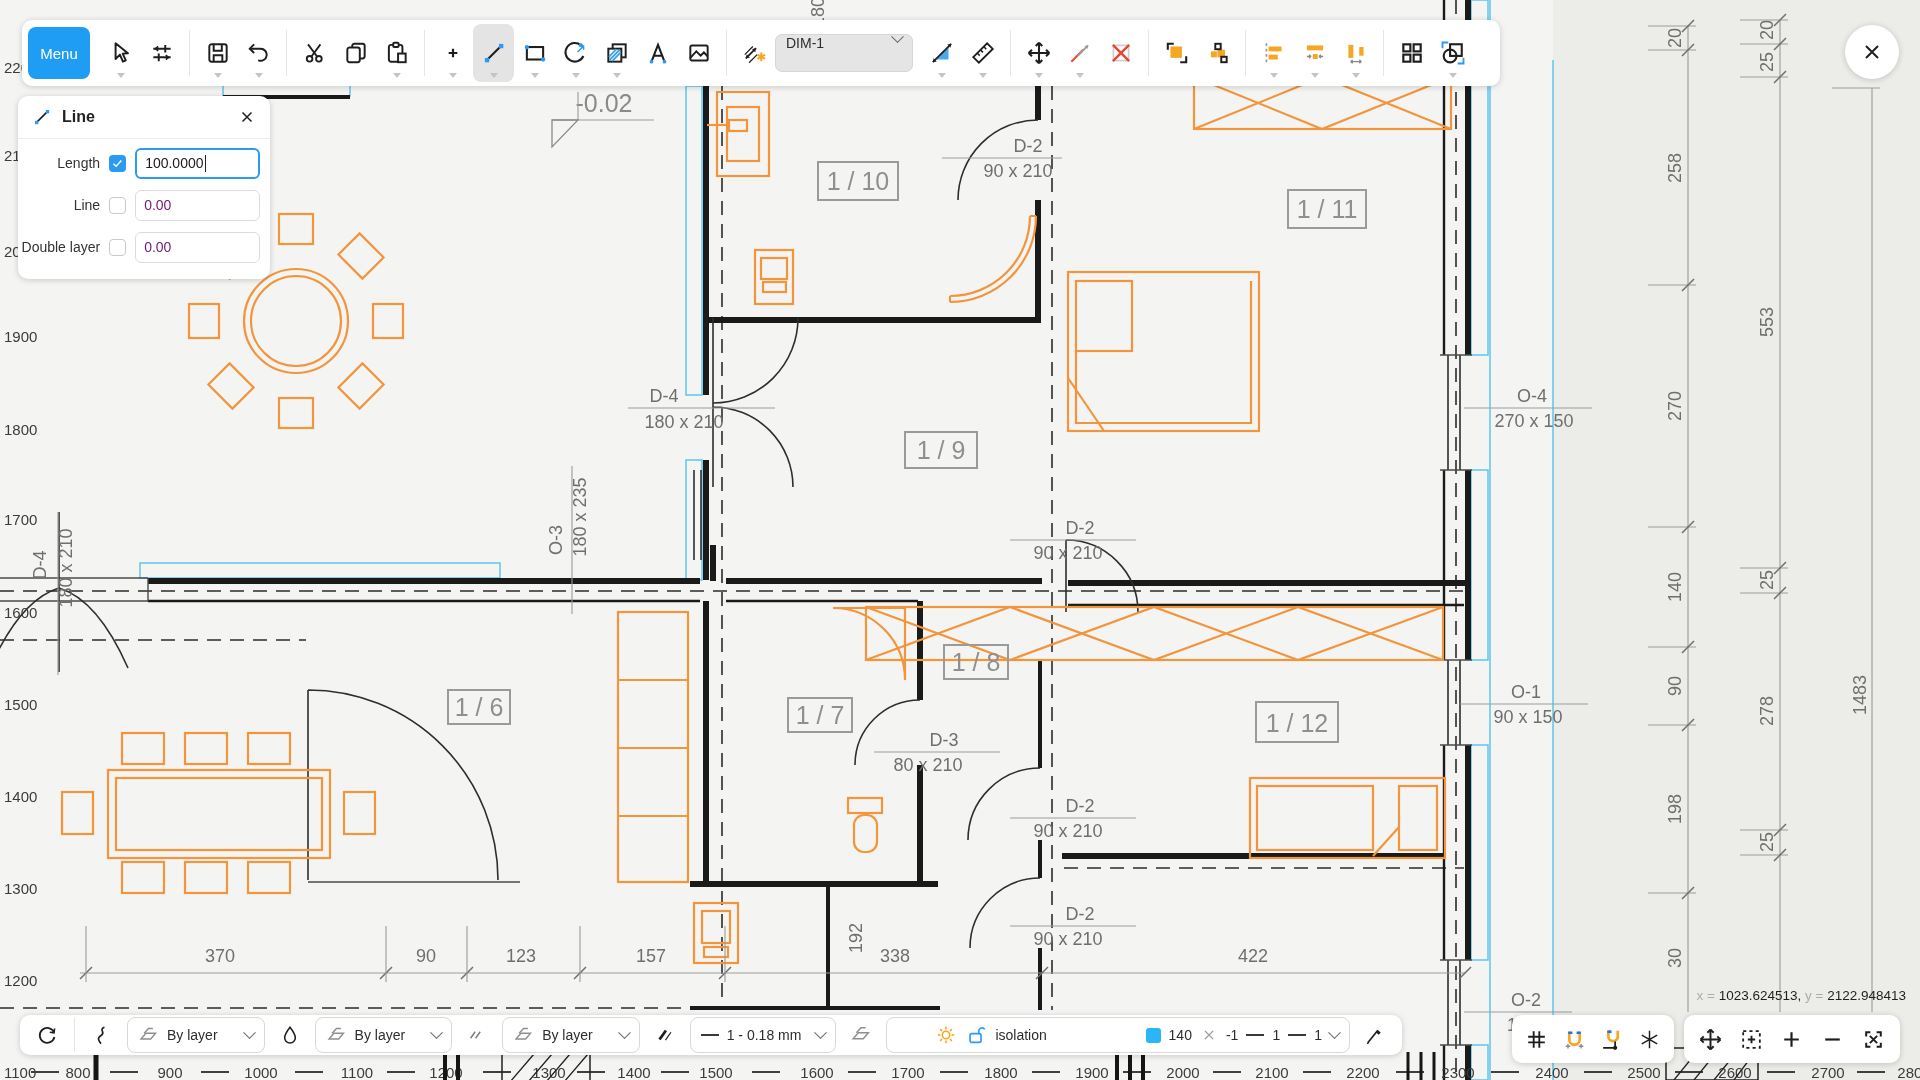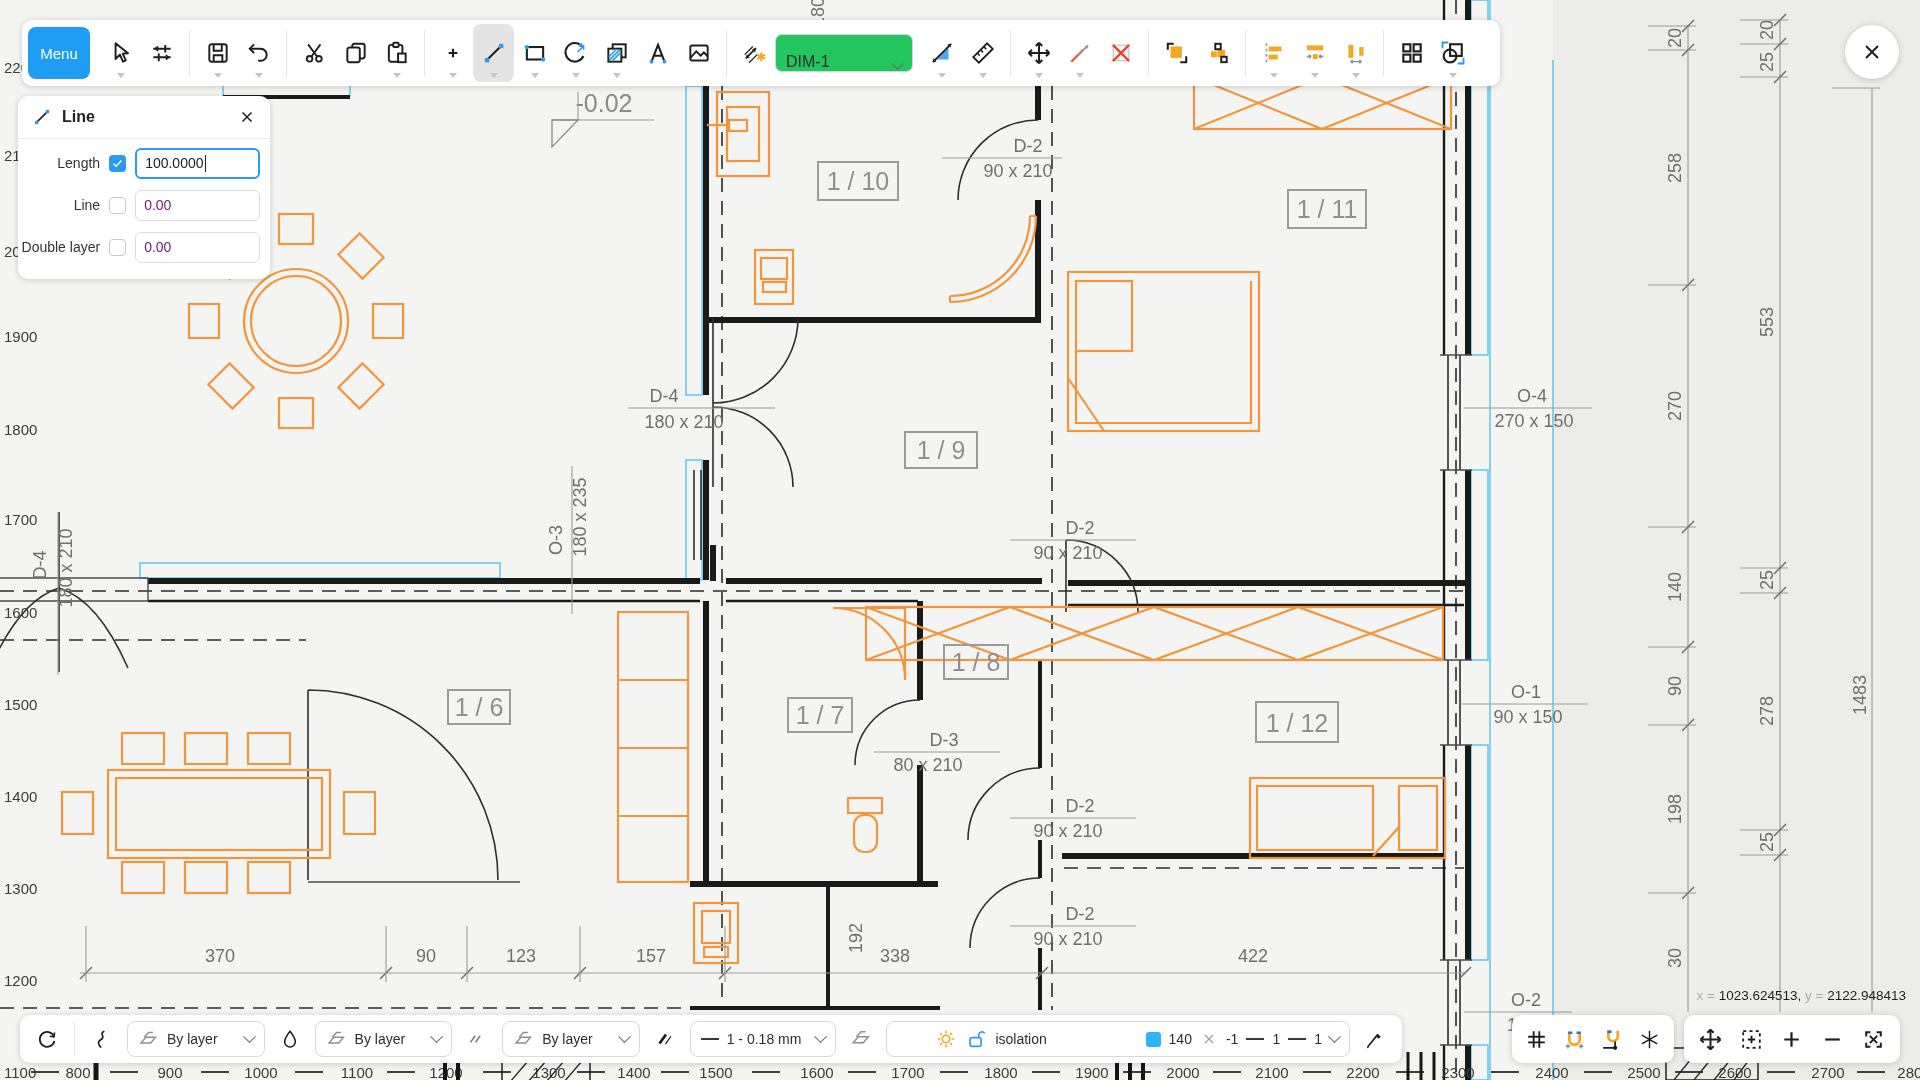--- a/index.html
+++ b/index.html
@@ -29,21 +29,21 @@
   
   .panel{position:absolute;background:#fff;border-radius:10px;box-shadow:0 1px 6px rgba(0,0,0,.18);}
   
   #toolbar{left:22px;top:20px;width:1478px;height:66px;display:flex;align-items:center;padding:0 6px;box-sizing:border-box;}
   .menu-btn{width:62px;height:52px;background:#1f9cf3;border-radius:8px;color:#fff;font-size:15px;display:flex;align-items:center;justify-content:center;margin-right:10px;flex:0 0 auto;}
   .tb{position:relative;width:41px;height:58px;display:flex;align-items:center;justify-content:center;flex:0 0 auto;border-radius:8px;}
   .tb.active{background:#e4e4e4;}
   .tb svg{display:block;}
   .car{position:absolute;bottom:4px;left:50%;transform:translateX(-50%);width:0;height:0;border-left:4px solid transparent;border-right:4px solid transparent;border-top:5px solid #c4c4c4;}
   .vdiv{width:1px;height:46px;background:#e6e6e6;margin:0 7px;flex:0 0 auto;}
-  .select{display:flex;align-items:flex-end;border:1.5px solid #d6d6d6;border-radius:7px;background:#22c55e;height:38px;padding:0 10px;box-sizing:border-box;font-size:16px;color:#2d2d2d;gap:8px;}
+  .select{display:flex;align-items:flex-start;border:1.5px solid #d6d6d6;border-radius:7px;background:#e5e5e5;height:38px;padding:0 10px;box-sizing:border-box;font-size:14px;color:#2d2d2d;gap:8px;}
   .chev{width:8px;height:8px;border-right:1.7px solid #6b6b6b;border-bottom:1.7px solid #6b6b6b;transform:rotate(45deg) translate(-2px,-2px);flex:0 0 auto;}
   #dimsel{width:138px;justify-content:space-between;}
 
   
   #closebtn{left:1845px;top:25px;width:54px;height:54px;border-radius:50%;display:flex;align-items:center;justify-content:center;}
 
   
   #linedlg{left:18px;top:96px;width:252px;height:183px;}
   .dlg-head{display:flex;align-items:center;height:42px;padding:0 14px;border-bottom:1px solid #ececec;gap:10px;}
   .dlg-title{font-size:16px;font-weight:bold;color:#222;flex:1;}
@@ -51,21 +51,21 @@
   .dlg-label{width:92px;text-align:right;font-size:14px;color:#333;padding-right:9px;box-sizing:border-box;}
   .cbx{width:17px;height:17px;border-radius:4px;flex:0 0 auto;box-sizing:border-box;}
   .cbx.on{background:#2b9af3;display:flex;align-items:center;justify-content:center;}
   .cbx.off{border:1.7px solid #c9c9c9;background:#fff;}
   .finput{margin-left:9px;width:126px;height:31px;border:1.5px solid #dcdcdc;border-radius:6px;display:flex;align-items:center;padding:0 8px;font-size:14px;color:#1c1c1c;box-sizing:border-box;background:#fff;}
   .finput.focus{border:2px solid #2b9af3;}
   .finput .ph{color:#701a75;}
   .tcaret{width:1.5px;height:17px;background:#222;margin-left:1px;}
 
   
-  #statusbar{left:20px;top:1015px;width:1382px;height:48px;display:flex;align-items:center;padding:0 10px;box-sizing:border-box;gap:8px;}
+  #statusbar{left:20px;top:1015px;width:1382px;height:40px;display:flex;align-items:center;padding:0 10px;box-sizing:border-box;gap:8px;}
   .sb-sel{height:36px;border:1.5px solid #d8d8d8;border-radius:8px;display:flex;align-items:center;padding:0 10px;gap:8px;font-size:14px;color:#2d2d2d;box-sizing:border-box;}
   .sicon{display:flex;align-items:center;justify-content:center;width:34px;flex:0 0 auto;}
   #isosel{width:500px;padding-left:48px;}
   .swatch{width:15px;height:15px;border-radius:3px;flex:0 0 auto;}
   .mla{margin-left:auto;}
   .dashpre{width:18px;height:0;border-top:2px solid #3a3a3a;flex:0 0 auto;}
   #br1{left:1512px;top:1015px;width:162px;height:48px;display:flex;align-items:center;justify-content:space-around;padding:0 6px;box-sizing:border-box;}
   #br2{left:1684px;top:1015px;width:216px;height:48px;display:flex;align-items:center;justify-content:space-around;padding:0 6px;box-sizing:border-box;}
 
   

